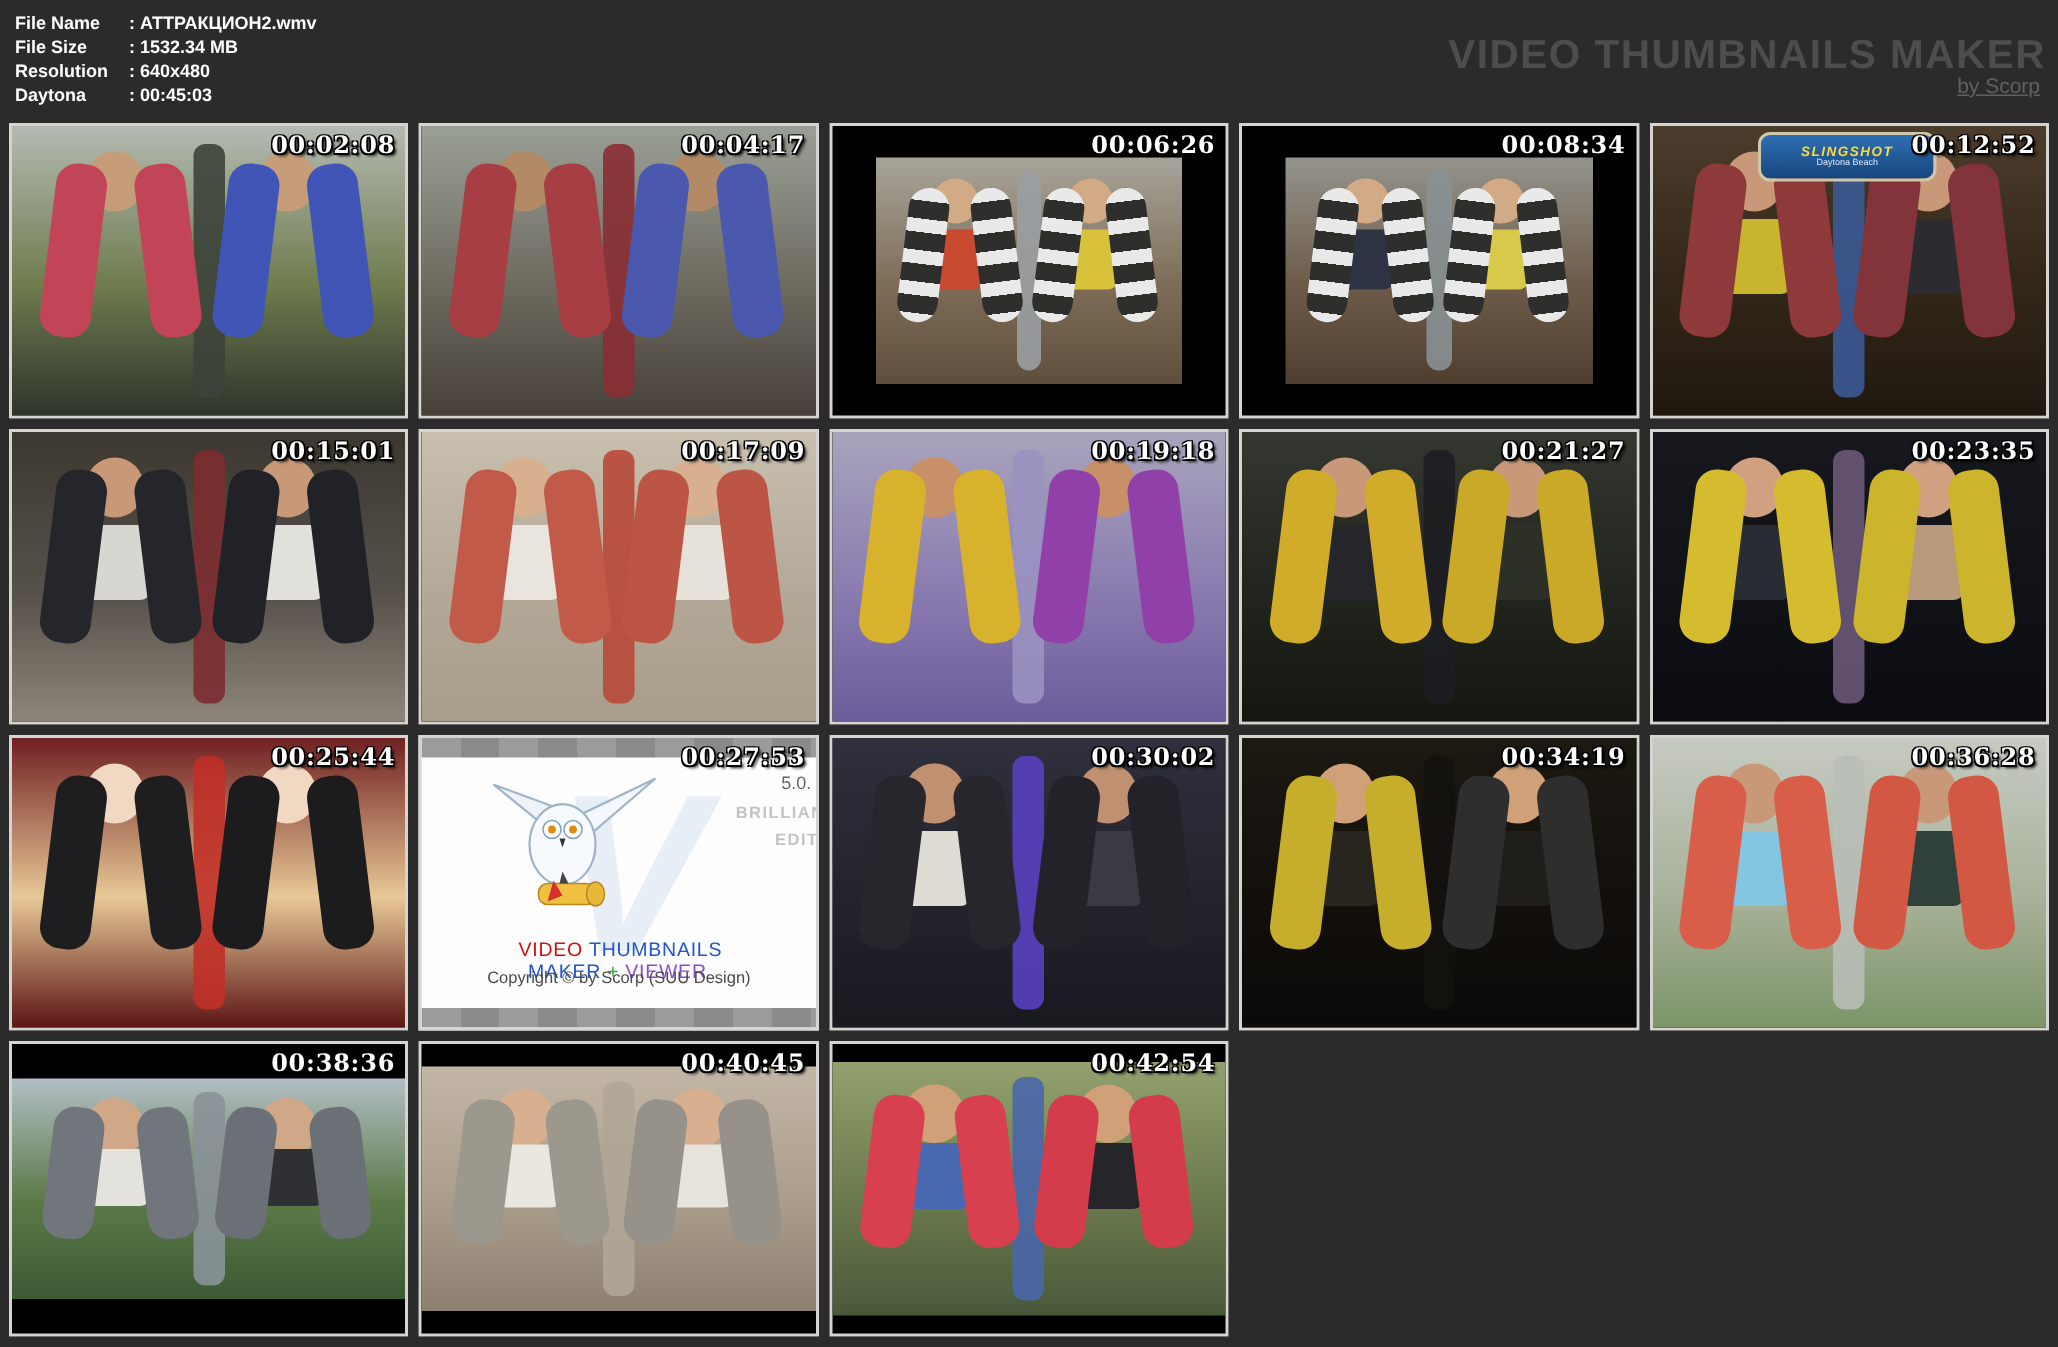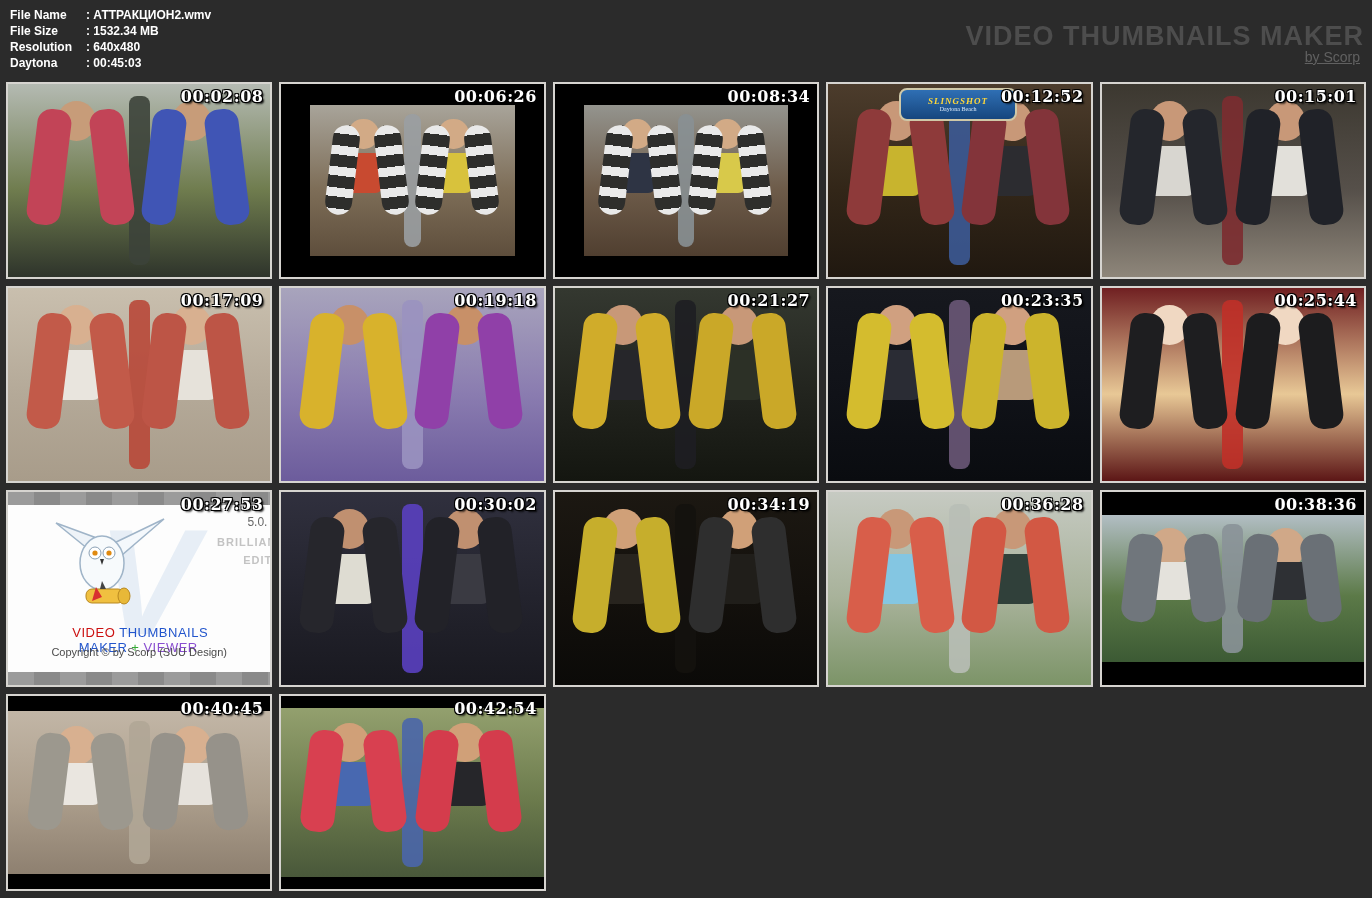--- a/index.html
+++ b/index.html
@@ -55,21 +55,21 @@
     font-family:"DejaVu Serif",serif;font-weight:bold;font-size:16px;
     color:#ffffff;letter-spacing:.5px;
     text-shadow:-1px -1px 0 #000,1px -1px 0 #000,-1px 1px 0 #000,1px 1px 0 #000,2px 2px 2px rgba(0,0,0,.9);
     z-index:5;
   }
   .ride-sign{
     position:absolute;left:27%;top:2%;width:45%;height:17%;
     background:linear-gradient(180deg,#2f6fb4,#16467e);
     border:2px solid #cfc8a8;border-radius:8px;
     display:flex;flex-direction:column;align-items:center;justify-content:center;
-    box-sizing:border-box;z-index:4;font-family:Liberation Serif, serif;
+    box-sizing:border-box;z-index:4;
   }
   .sign-l1{font-size:9px;font-weight:bold;font-style:italic;color:#ffd83a;letter-spacing:1px;line-height:10px;}
   .sign-l2{font-size:6px;color:#d8e8f8;line-height:7px;}
   
   .cell.logo-cell{background:#fdfdfd;}
   .hatch{position:absolute;left:0;right:0;height:13px;background:repeating-linear-gradient(90deg,#9b9b9b 0 26px,#8a8a8a 26px 52px);z-index:2;}
   .hatch.top{top:0;} .hatch.bottom{bottom:0;}
   .logo-v{position:absolute;left:34%;top:8%;font-size:150px;font-weight:bold;font-style:italic;color:rgba(70,130,200,.12);line-height:150px;z-index:1;}
   .logo-owl{position:absolute;left:16%;top:10%;z-index:3;}
   .logo-title{position:absolute;left:0;right:0;top:69%;text-align:center;font-size:13px;font-weight:normal;letter-spacing:.5px;z-index:3;}
@@ -107,20 +107,34 @@
       <div class="shirt s1"></div>
       <div class="shirt s2"></div>
       <div class="pad p1"></div>
       <div class="pad p2"></div>
       <div class="pad p3"></div>
       <div class="pad p4"></div>
     </div>
     <div class="timestamp">00:02:08</div>
   </div>
 
+  <div class="cell" style="--bg1: #9aa096; --bg2: #6e6a60; --bg3: #474139; --pad1: #a63e44; --pad2: #4a58ae; --skin: #b28a66; --accent: #8a2e34;">
+    <div class="content">
+      <div class="accent-bar"></div>
+      <div class="head h1"></div>
+      <div class="head h2"></div>
+      <div class="shirt s1"></div>
+      <div class="shirt s2"></div>
+      <div class="pad p1"></div>
+      <div class="pad p2"></div>
+      <div class="pad p3"></div>
+      <div class="pad p4"></div>
+    </div>
+    <div class="timestamp">00:04:17</div>
+  </div>
 
   <div class="cell pillar striped" style="--bg1: #a8a49a; --bg2: #7e6e58; --bg3: #5e4e3c; --pad1: #3b3b39; --pad2: #343432; --skin: #d2aa86; --accent: #9a9ea2; --shirt1: #c84a30; --shirt2: #d8c23c;">
     <div class="content">
       <div class="accent-bar"></div>
       <div class="head h1"></div>
       <div class="head h2"></div>
       <div class="shirt s1"></div>
       <div class="shirt s2"></div>
       <div class="pad p1"></div>
       <div class="pad p2"></div>

